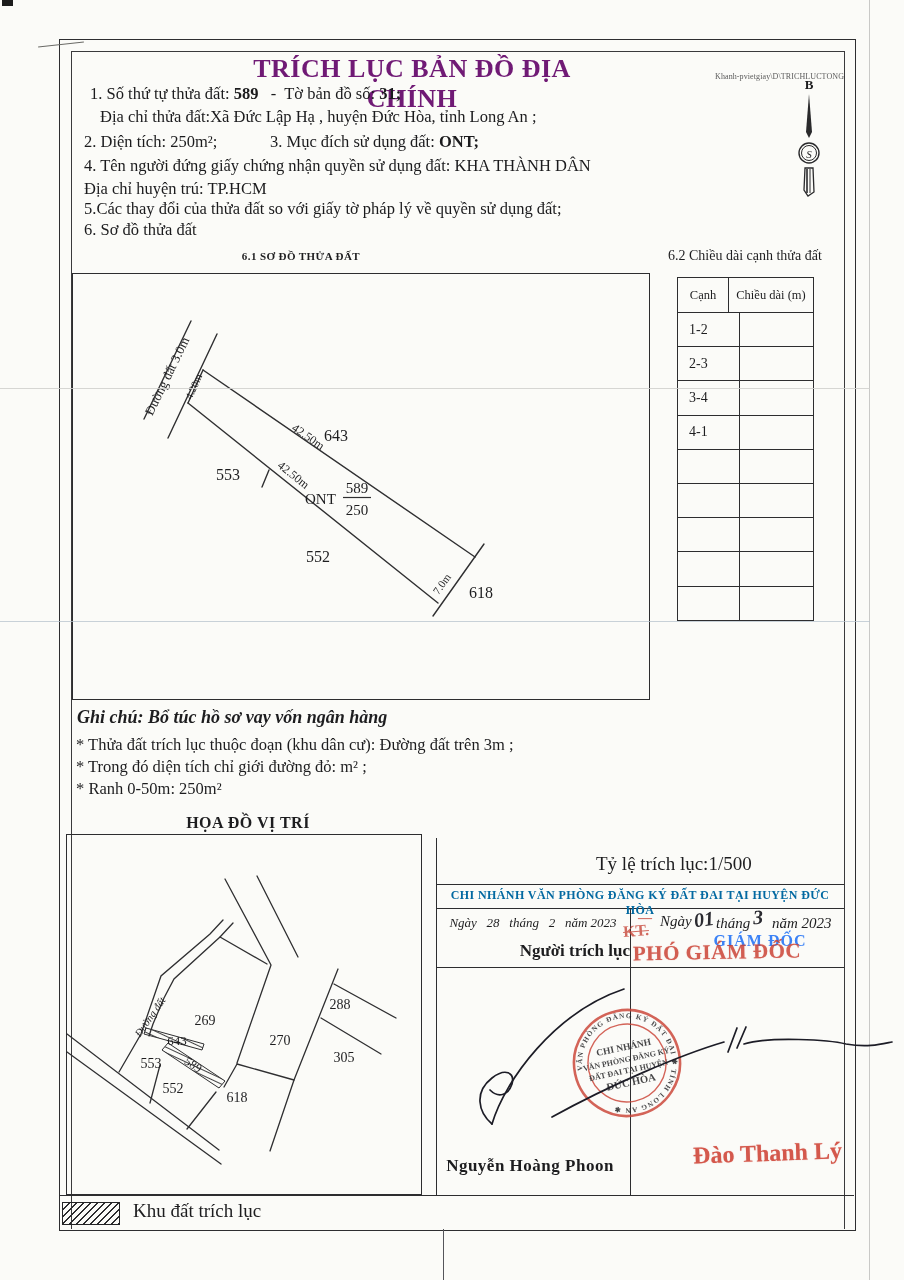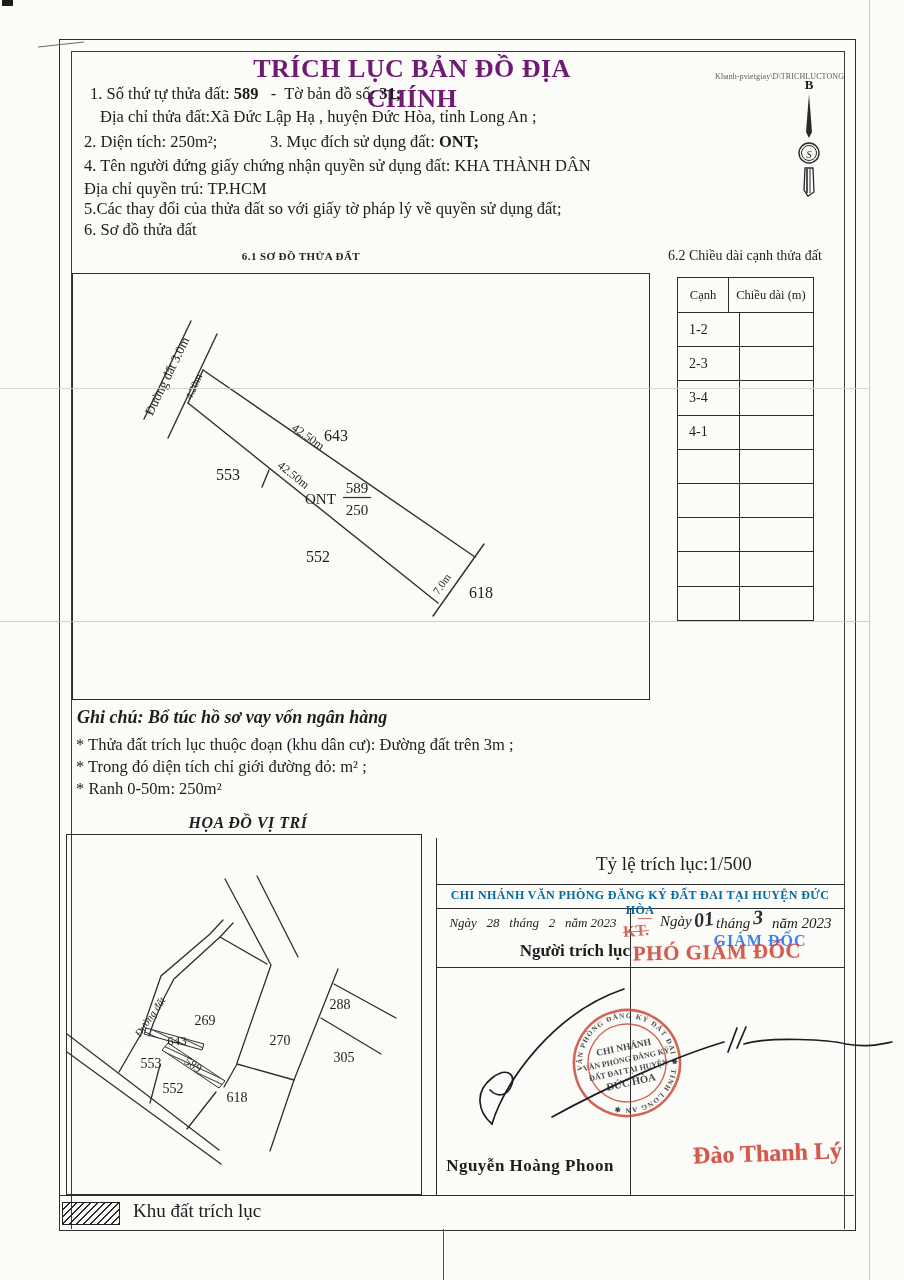--- a/index.html
+++ b/index.html
@@ -36,21 +36,21 @@
   .t62 .row:last-child{border-bottom:none;}
   .t62 .c1{width:50px;border-right:1.1px solid #2d2d2f;display:flex;align-items:center;}
   .t62 .c2{flex:1;display:flex;align-items:center;justify-content:center;}
   .t62 .hdr{height:34px;font-size:12.5px;} .t62 .hdr .c1{justify-content:center;}
   .t62 .r{height:33.2px;font-size:14px;} .t62 .r .c1{padding-left:11px;}
   
   .note-title{left:77px;top:707px;font-size:18px;font-weight:bold;font-style:italic;}
   .note{font-size:16.5px;}
   .n1{left:76px;top:735px;} .n2{left:76px;top:757px;} .n3{left:76px;top:779px;}
   
-  .map-title{left:158px;top:814px;width:180px;text-align:center;font-weight:bold;font-size:16px;letter-spacing:.5px;font-style:italic;}
+  .map-title{left:158px;top:814px;width:180px;text-align:center;font-weight:bold;font-size:16px;letter-spacing:.5px;}
   .map-box{left:66px;top:834px;width:354px;height:359px;border:1.5px solid #2d2d2f;}
   
   .scale{left:596px;top:853px;font-size:19px;}
   .rt-left{left:436px;top:838px;width:0;height:357px;border-left:1.2px solid #2d2d2f;}
   .rt-topline{left:436px;top:884px;width:408px;height:0;border-top:1.2px solid #2d2d2f;}
   .rt-hdrline{left:436px;top:908px;width:408px;height:0;border-top:1.2px solid #2d2d2f;}
   .rt-dateline{left:436px;top:967px;width:408px;height:0;border-top:1.2px solid #2d2d2f;}
   .rt-bottom{left:59px;top:1195px;width:795px;height:0;border-top:1.2px solid #2d2d2f;}
   .rt-div{left:630px;top:908px;width:0;height:287px;border-left:1.2px solid #2d2d2f;}
   .office{left:436px;top:888px;width:408px;text-align:center;font-size:12px;font-weight:bold;letter-spacing:.4px;color:#0369a1;}
@@ -99,21 +99,21 @@
     <polygon points="12,92 20,92 21,116 15,120 11,114" fill="none" stroke="#2a2a2c" stroke-width="1.3"></polygon>
     <line x1="14" y1="93" x2="14" y2="117" stroke="#2a2a2c" stroke-width="1.6"></line>
     <line x1="17" y1="93" x2="17" y2="117" stroke="#2a2a2c" stroke-width="1"></line>
   </svg>
 
   <div class="abs hline h1 pre"><span>1. Số thứ tự thửa đất: </span><span class="b">589</span><span>   -  Tờ bản đồ số: </span><span class="b">31;</span></div>
   <div class="abs hline h2">Địa chỉ thửa đất:Xã Đức Lập Hạ , huyện Đức Hòa, tỉnh Long An ;</div>
   <div class="abs hline h3a">2. Diện tích:  250m²;</div>
   <div class="abs hline h3b"><span>3. Mục đích sử dụng đất: </span><span class="b">ONT;</span></div>
   <div class="abs hline h4">4. Tên người đứng giấy chứng nhận quyền sử dụng đất:  KHA THÀNH DÂN</div>
-  <div class="abs hline h5">Địa chỉ quyền trú:  TP.HCM</div>
+  <div class="abs hline h5">Địa chỉ huyện trú:  TP.HCM</div>
   <div class="abs hline h6">5.Các thay đổi của thửa đất so với giấy tờ pháp lý về quyền sử dụng đất;</div>
   <div class="abs hline h7">6. Sơ đồ thửa đất</div>
 
   <div class="abs s61">6.1 SƠ ĐỒ THỬA ĐẤT</div>
   <div class="abs diagram-box">
     <svg width="576" height="425" viewBox="0 0 576 425">
       <g stroke="#2f2f31" stroke-width="1.4" fill="none" stroke-linecap="round">
         <line x1="71" y1="145" x2="118" y2="47"></line>
         <line x1="95" y1="164" x2="144" y2="60"></line>
         <polyline points="130,96 402,283"></polyline>

